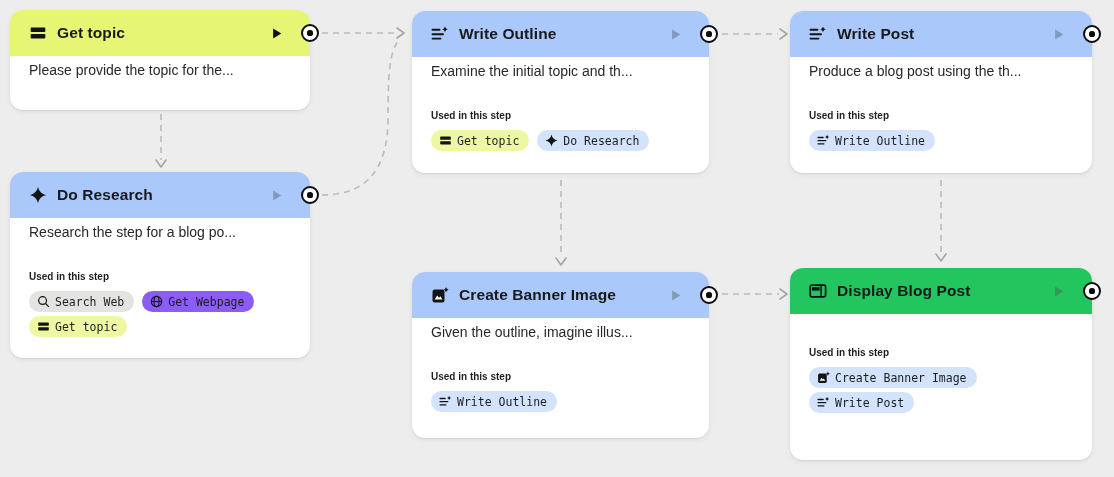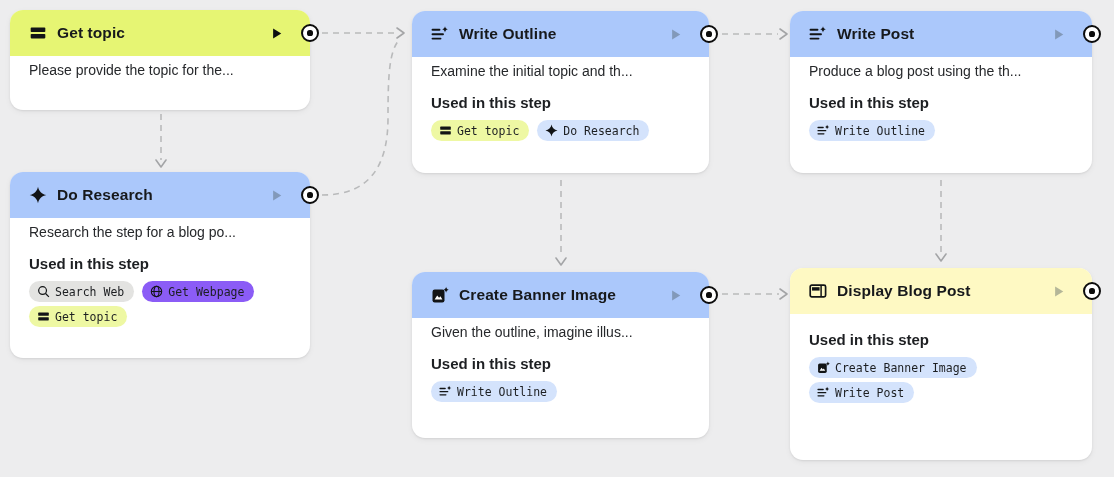--- a/index.html
+++ b/index.html
@@ -18,21 +18,21 @@
         display:flex;align-items:center;cursor:pointer;}
   .play-button svg{width:12px;height:13px;}
   .play-enabled{color:#0d0f10;}
   .play-disabled{color:rgba(70,82,88,.40);}
   .port{position:absolute;right:-9px;top:14px;width:18px;height:18px;box-sizing:border-box;
         border-radius:50%;background:#ffffff;border:2.6px solid #0c0c0c;
         display:flex;align-items:center;justify-content:center;z-index:3;}
   .port::after{content:"";width:5.2px;height:5.2px;border-radius:50%;background:#0c0c0c;}
   .card-body{padding:4px 19px 0 19px;}
   .card-desc{font-size:14px;line-height:20px;color:#26282b;white-space:nowrap;overflow:hidden;}
-  .used-label{margin-top:13px;font-size:15px;font-weight:700;color:#1d1f22;}
+  .used-label{margin-top:29px;font-size:10px;font-weight:700;color:#1d1f22;}
   .chips{margin-top:9px;display:flex;flex-wrap:wrap;gap:4px 8px;}
   .chip{display:inline-flex;align-items:center;gap:5px;height:21px;padding:0 10px 0 8px;
         border-radius:11px;font-family:"DejaVu Sans Mono",monospace;font-size:11.5px;
         color:#1c1e21;white-space:nowrap;cursor:pointer;}
   .chip-icon{width:13px;height:13px;flex:0 0 auto;display:flex;color:#121416;}
   .chip-icon svg{width:100%;height:100%;}
 </style>
 </head>
 <body>
 
@@ -238,21 +238,21 @@
                 </g>
                 <path fill="currentColor" stroke="none" d="M14 .2C14.3 1.9 15.4 3 17.1 3.3 15.4 3.6 14.3 4.7 14 6.4 13.7 4.7 12.6 3.6 10.9 3.3 12.6 3 13.7 1.9 14 .2Z"></path>
               </svg>
             </span>
             <span>Write Outline</span>
           </span>
         </div>
       </div>
     </article>
     <article class="card" style="left: 790px; top: 268px; width: 302px; height: 192px;">
-      <header class="card-header" style="background: #fef9c3;">
+      <header class="card-header" style="background: #22c55e;">
         <span class="node-icon">
           <svg viewBox="0 0 18 16" fill="none">
             <rect x="1.2" y="2.2" width="15.4" height="11.6" rx="1.6" stroke="currentColor" stroke-width="1.7"></rect>
             <line x1="12.1" y1="3" x2="12.1" y2="13" stroke="currentColor" stroke-width="1.5"></line>
             <rect x="3" y="4.2" width="7.6" height="3.4" fill="currentColor"></rect>
           </svg>
         </span>
         <span class="card-title">Display Blog Post</span>
         <button class="play-button play-disabled">
           <svg viewBox="0 0 12 14" fill="currentColor">

